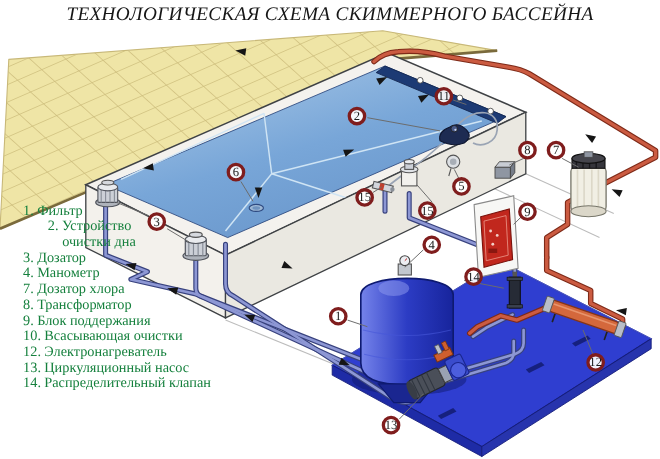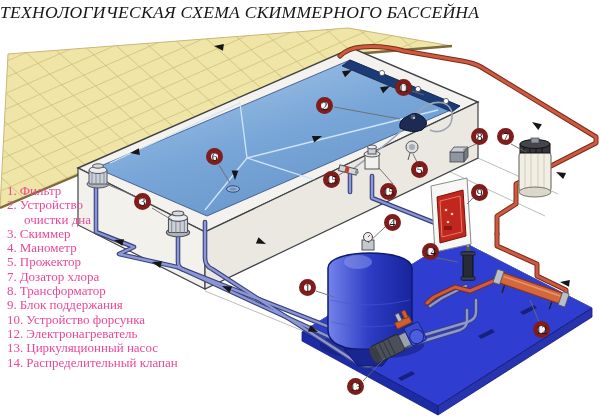--- a/index.html
+++ b/index.html
@@ -1,26 +1,26 @@
 <!DOCTYPE html>
 <html><head>
 <meta charset="utf-8">
 <style>
   html,body{margin:0;padding:0;background:#fff;}
   #stage{position:relative;width:600px;height:417px;background:#ffffff;overflow:hidden;
          font-family:"Liberation Serif",serif;}
   #art{position:absolute;left:0;top:0;}
-  .title{position:absolute;left:0;top:2px;width:600px;text-align:left;
+  .title{position:absolute;left:0;top:2px;width:600px;text-align:center;
          font:italic 17.5px/1.25 "Liberation Serif",serif;color:#161616;letter-spacing:.3px;}
-  .legend{position:absolute;left:7px;top:184px;width:212px;
-          font:13px/14.3px "Liberation Serif",serif;color:#ec4899;}
+  .legend{position:absolute;left:21px;top:184px;width:212px;
+          font:13px/14.3px "Liberation Serif",serif;color:#15803d;}
   .lg-item{padding-left:17px;text-indent:-17px;white-space:normal;}
-  .lg-item.narrow{max-width:104px;}
+  .lg-item.narrow{max-width:104px;text-align:center;}
   .lg-num{margin-right:3px;}
-  .co{position:absolute;width:17px;height:17px;border:5px solid #7f1d1d;border-radius:50%;
+  .co{position:absolute;width:17px;height:17px;border:3px solid #7f1d1d;border-radius:50%;
       background:rgba(255,255,255,.93);box-sizing:border-box;display:flex;align-items:center;
       justify-content:center;font:11.5px "Liberation Serif",serif;color:#1b1b1b;z-index:5;}
 </style>
 </head>
 <body>
 
 <div id="stage">
 
 <svg id="art" width="600" height="417" viewBox="0 0 600 417">
   <defs>
@@ -264,27 +264,26 @@
     <path d="M422,255 L458,262"></path>
     <path d="M393,184 L379,168"></path>
   </g>
 </svg>
 
 <div class="title">ТЕХНОЛОГИЧЕСКАЯ СХЕМА СКИММЕРНОГО БАССЕЙНА</div>
 
 <div class="legend">
   <div class="lg-item"><span class="lg-num">1.</span><span>Фильтр</span></div>
   <div class="lg-item narrow"><span class="lg-num">2.</span><span>Устройство очистки дна</span></div>
-  <div class="lg-item"><span class="lg-num">3.</span><span>Скиммер</span></div>
+  <div class="lg-item"><span class="lg-num">3.</span><span>Дозатор</span></div>
   <div class="lg-item"><span class="lg-num">4.</span><span>Манометр</span></div>
-  <div class="lg-item"><span class="lg-num">5.</span><span>Прожектор</span></div>
   <div class="lg-item"><span class="lg-num">7.</span><span>Дозатор хлора</span></div>
   <div class="lg-item"><span class="lg-num">8.</span><span>Трансформатор</span></div>
   <div class="lg-item"><span class="lg-num">9.</span><span>Блок поддержания</span></div>
-  <div class="lg-item"><span class="lg-num">10.</span><span>Устройство форсунка</span></div>
+  <div class="lg-item"><span class="lg-num">10.</span><span>Всасывающая очистки</span></div>
   <div class="lg-item"><span class="lg-num">12.</span><span>Электронагреватель</span></div>
   <div class="lg-item"><span class="lg-num">13.</span><span>Циркуляционный насос</span></div>
   <div class="lg-item"><span class="lg-num">14.</span><span>Распределительный клапан</span></div>
 </div>
 
 <div class="co" style="left:299px;top:279px">1</div>
 <div class="co" style="left:316px;top:97px">2</div>
 <div class="co" style="left:134px;top:193px">3</div>
 <div class="co" style="left:384px;top:214px">4</div>
 <div class="co" style="left:411px;top:161px">5</div>

